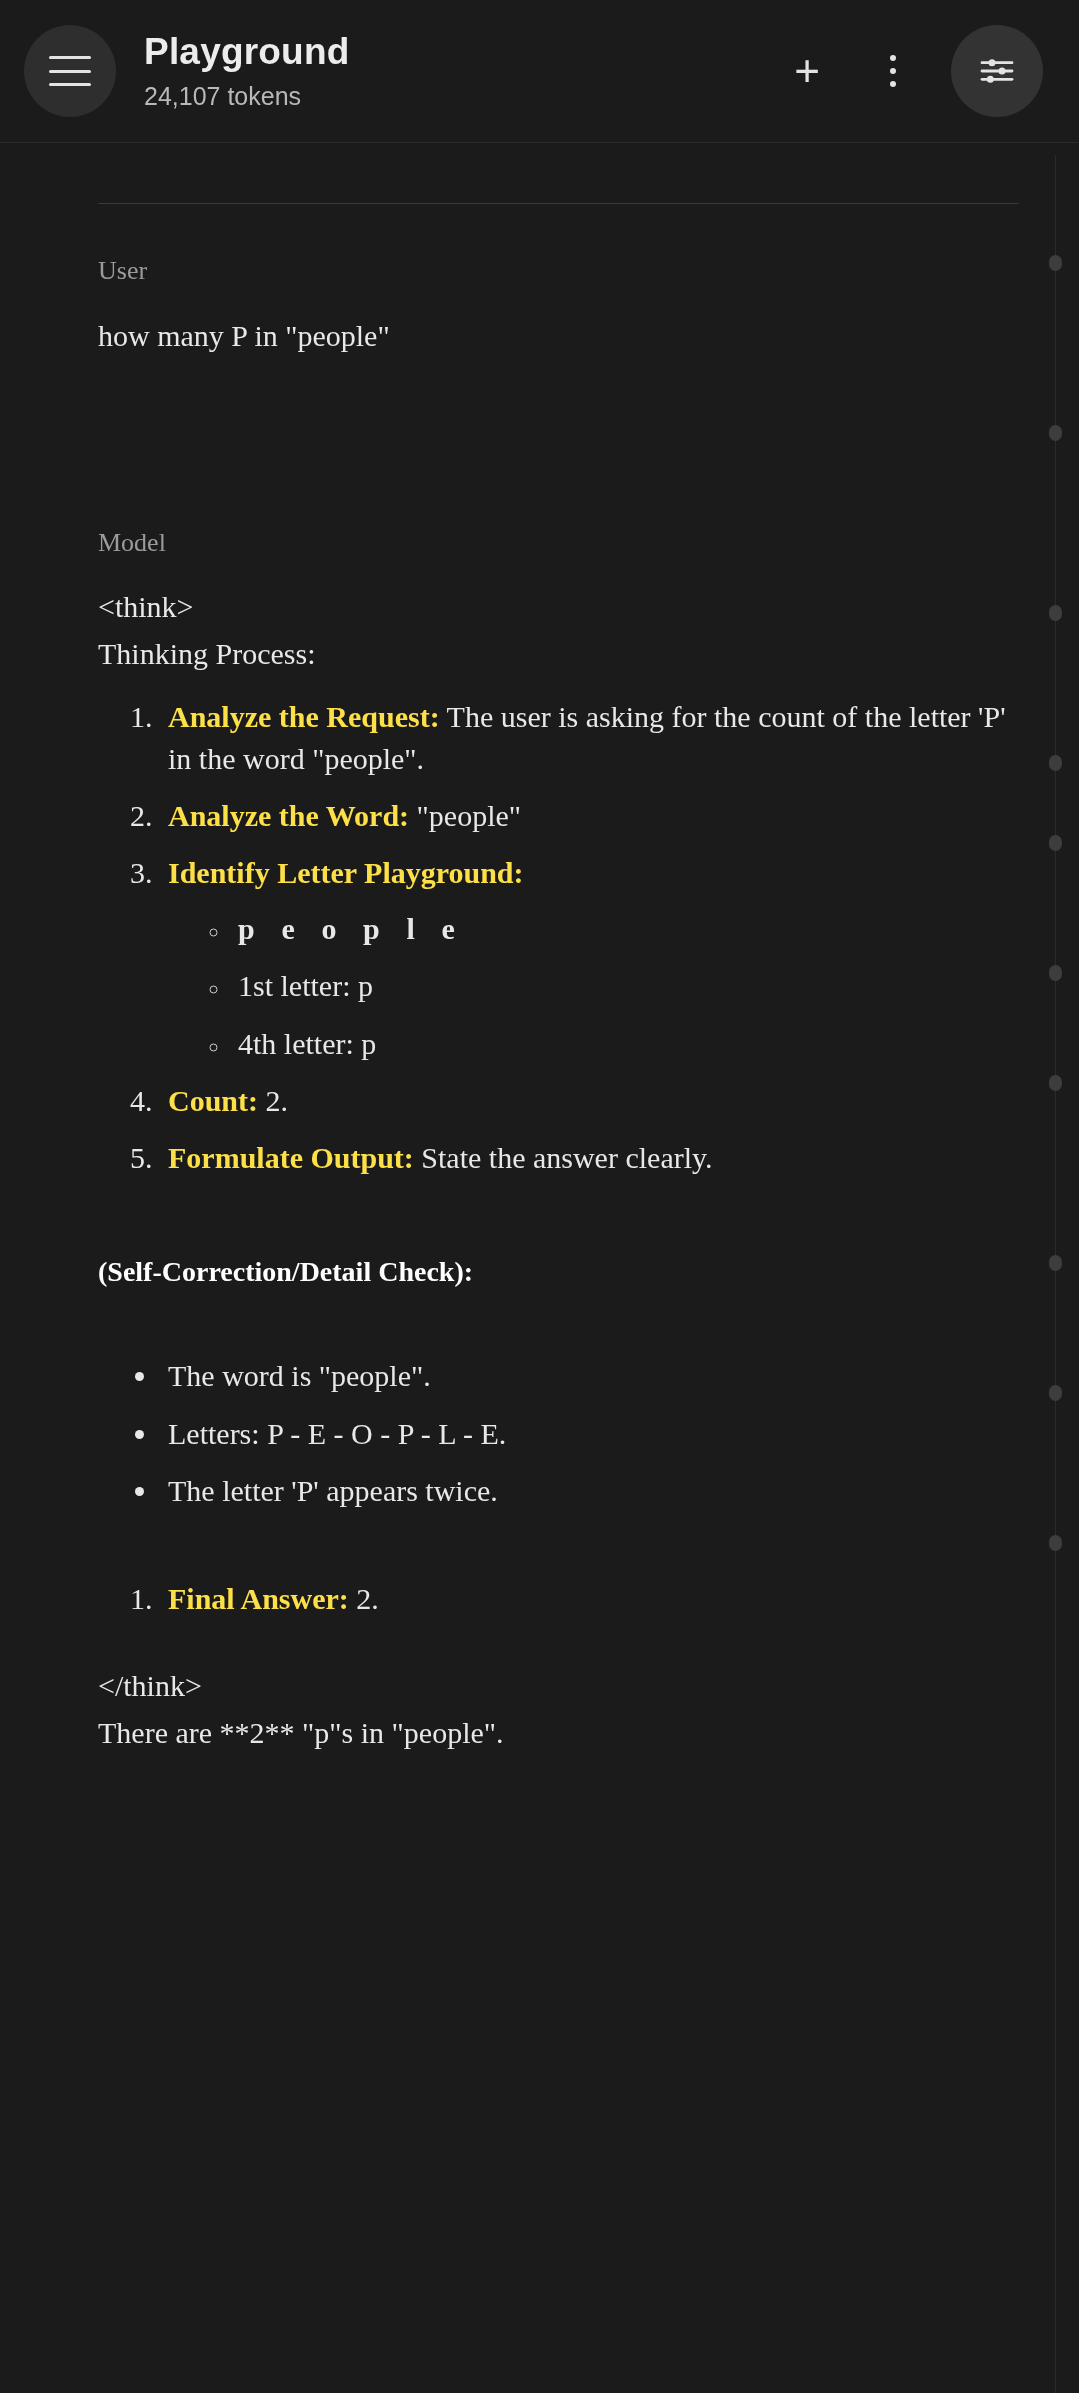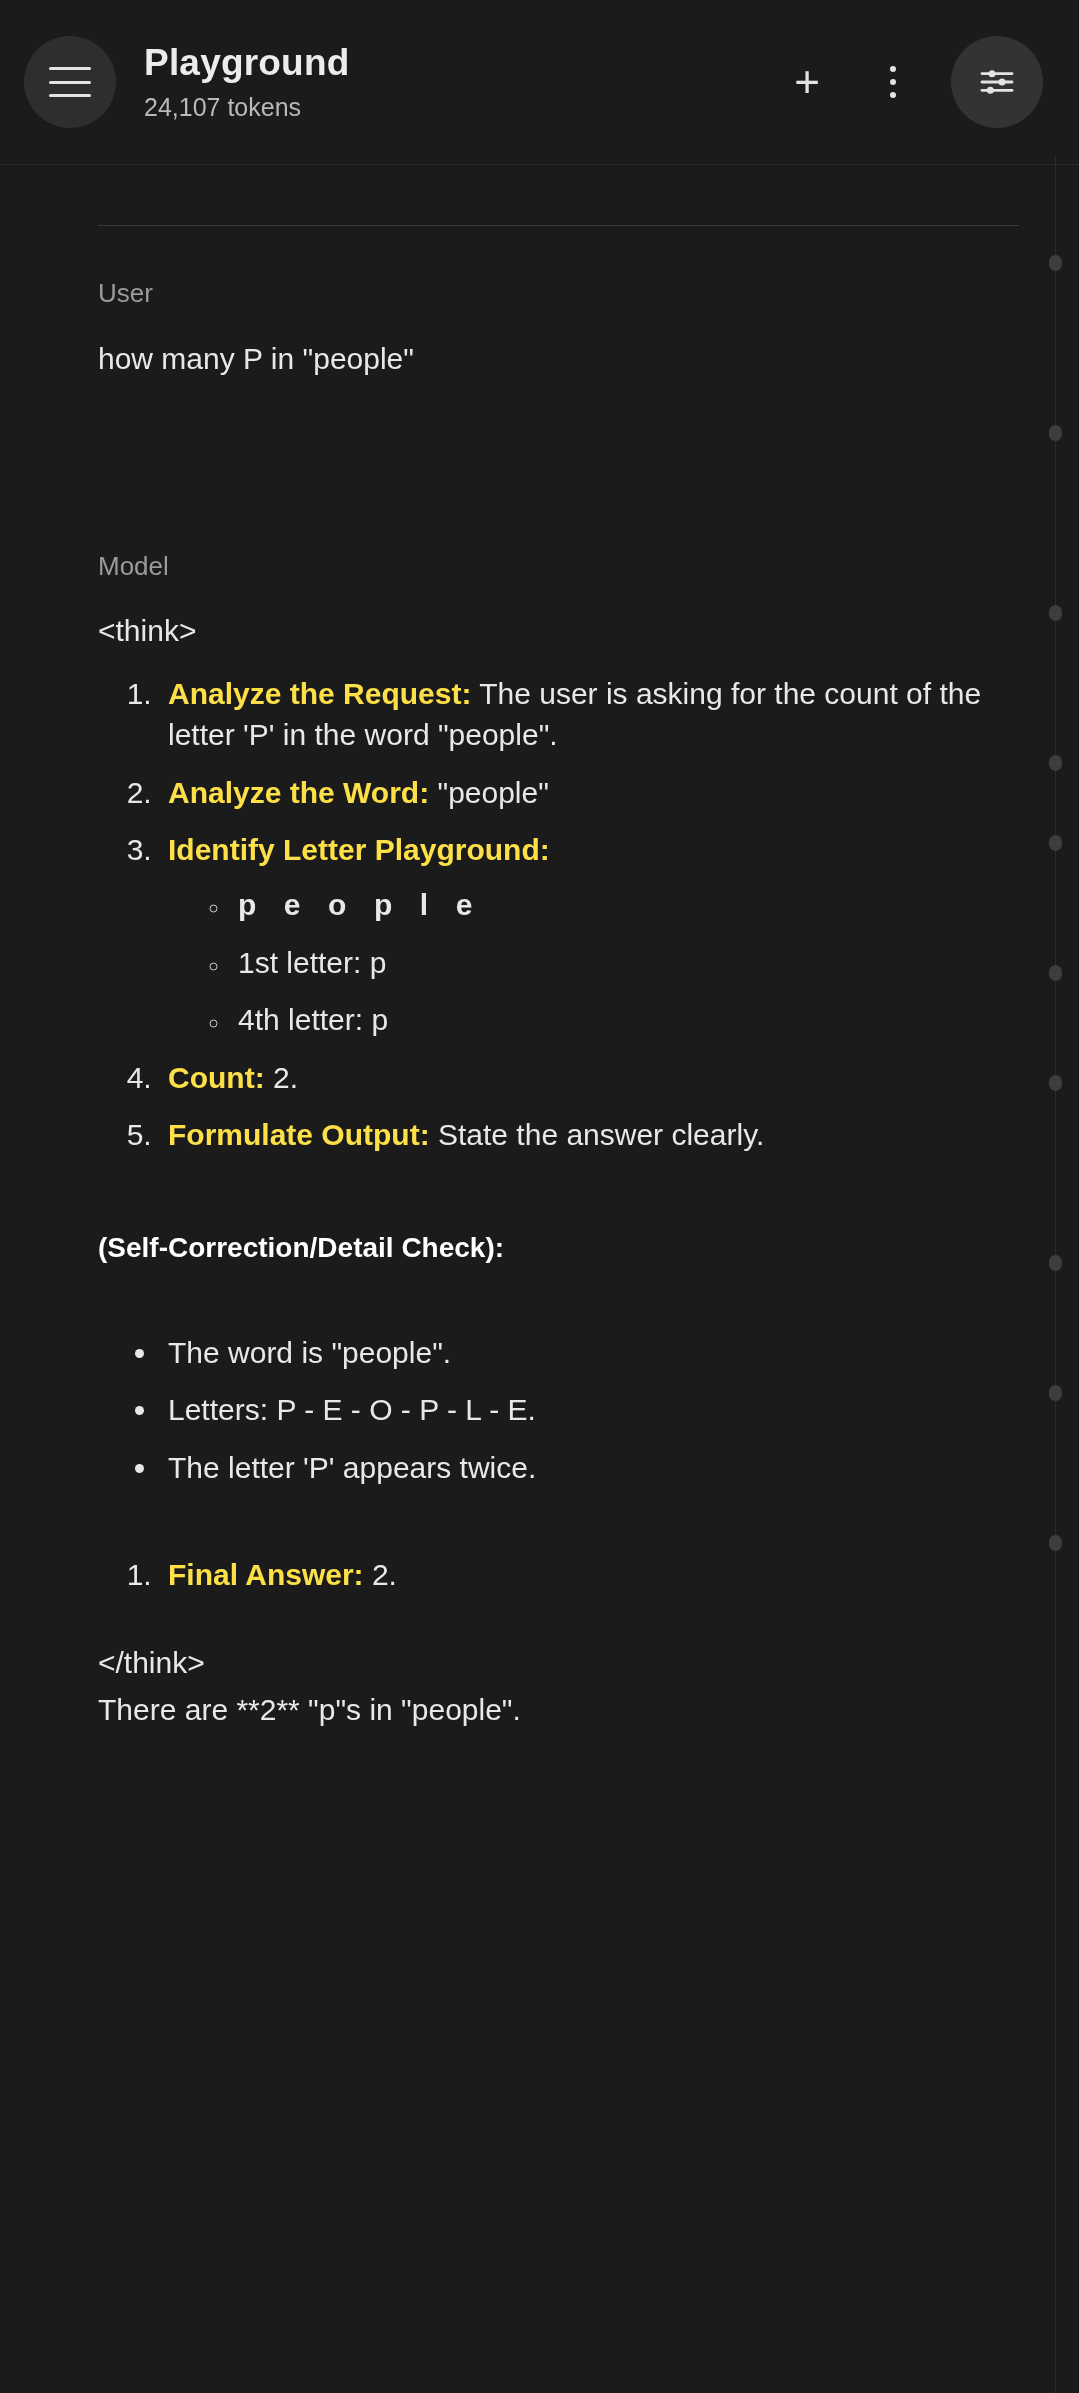--- a/index.html
+++ b/index.html
@@ -13,21 +13,21 @@
     font-family: "Liberation Sans", sans-serif;
   }
   body {
     position: relative;
     color: #e3e3e3;
   }
 
   
   .appbar {
     position: relative;
-    height: 165px;
+    height: 143px;
     background: #1b1b1b;
     border-bottom: 1px solid #2a2a2a;
     display: flex;
     align-items: center;
     padding: 0 36px 0 24px;
   }
   .menu-btn {
     width: 92px;
     height: 92px;
     border-radius: 50%;
@@ -108,20 +108,21 @@
     justify-content: center;
     margin-left: 10px;
   }
 
   
   .conversation {
     position: relative;
     padding: 0 0 1px 0;
     height: calc(2393px - 155px);
     overflow: hidden;
+    font-family: Liberation Serif, serif;
   }
   .divider {
     height: 1px;
     background: #3a3a3a;
     margin: 60px 60px 0 98px;
   }
   .turn {
     padding: 0 60px 0 98px;
   }
   .role {
@@ -277,20 +278,21 @@
     <div class="usertext">how many P in "people"</div>
   </div>
 
   <div class="gap"></div>
 
   <div class="turn">
     <div class="role">Model</div>
 
     <div class="modeltext">
       <div class="plainline">&lt;think&gt;</div>
+      <div class="plainline">Thinking Process:</div>
 
       <ol class="steps">
         <li>
           <b>Analyze the Request:</b><span> The user is asking for the count of the letter 'P' in the word "people".</span>
         </li>
         <li>
           <b>Analyze the Word:</b><span> "people"</span>
         </li>
         <li>
           <b>Identify Letter Playground:</b><span></span>

